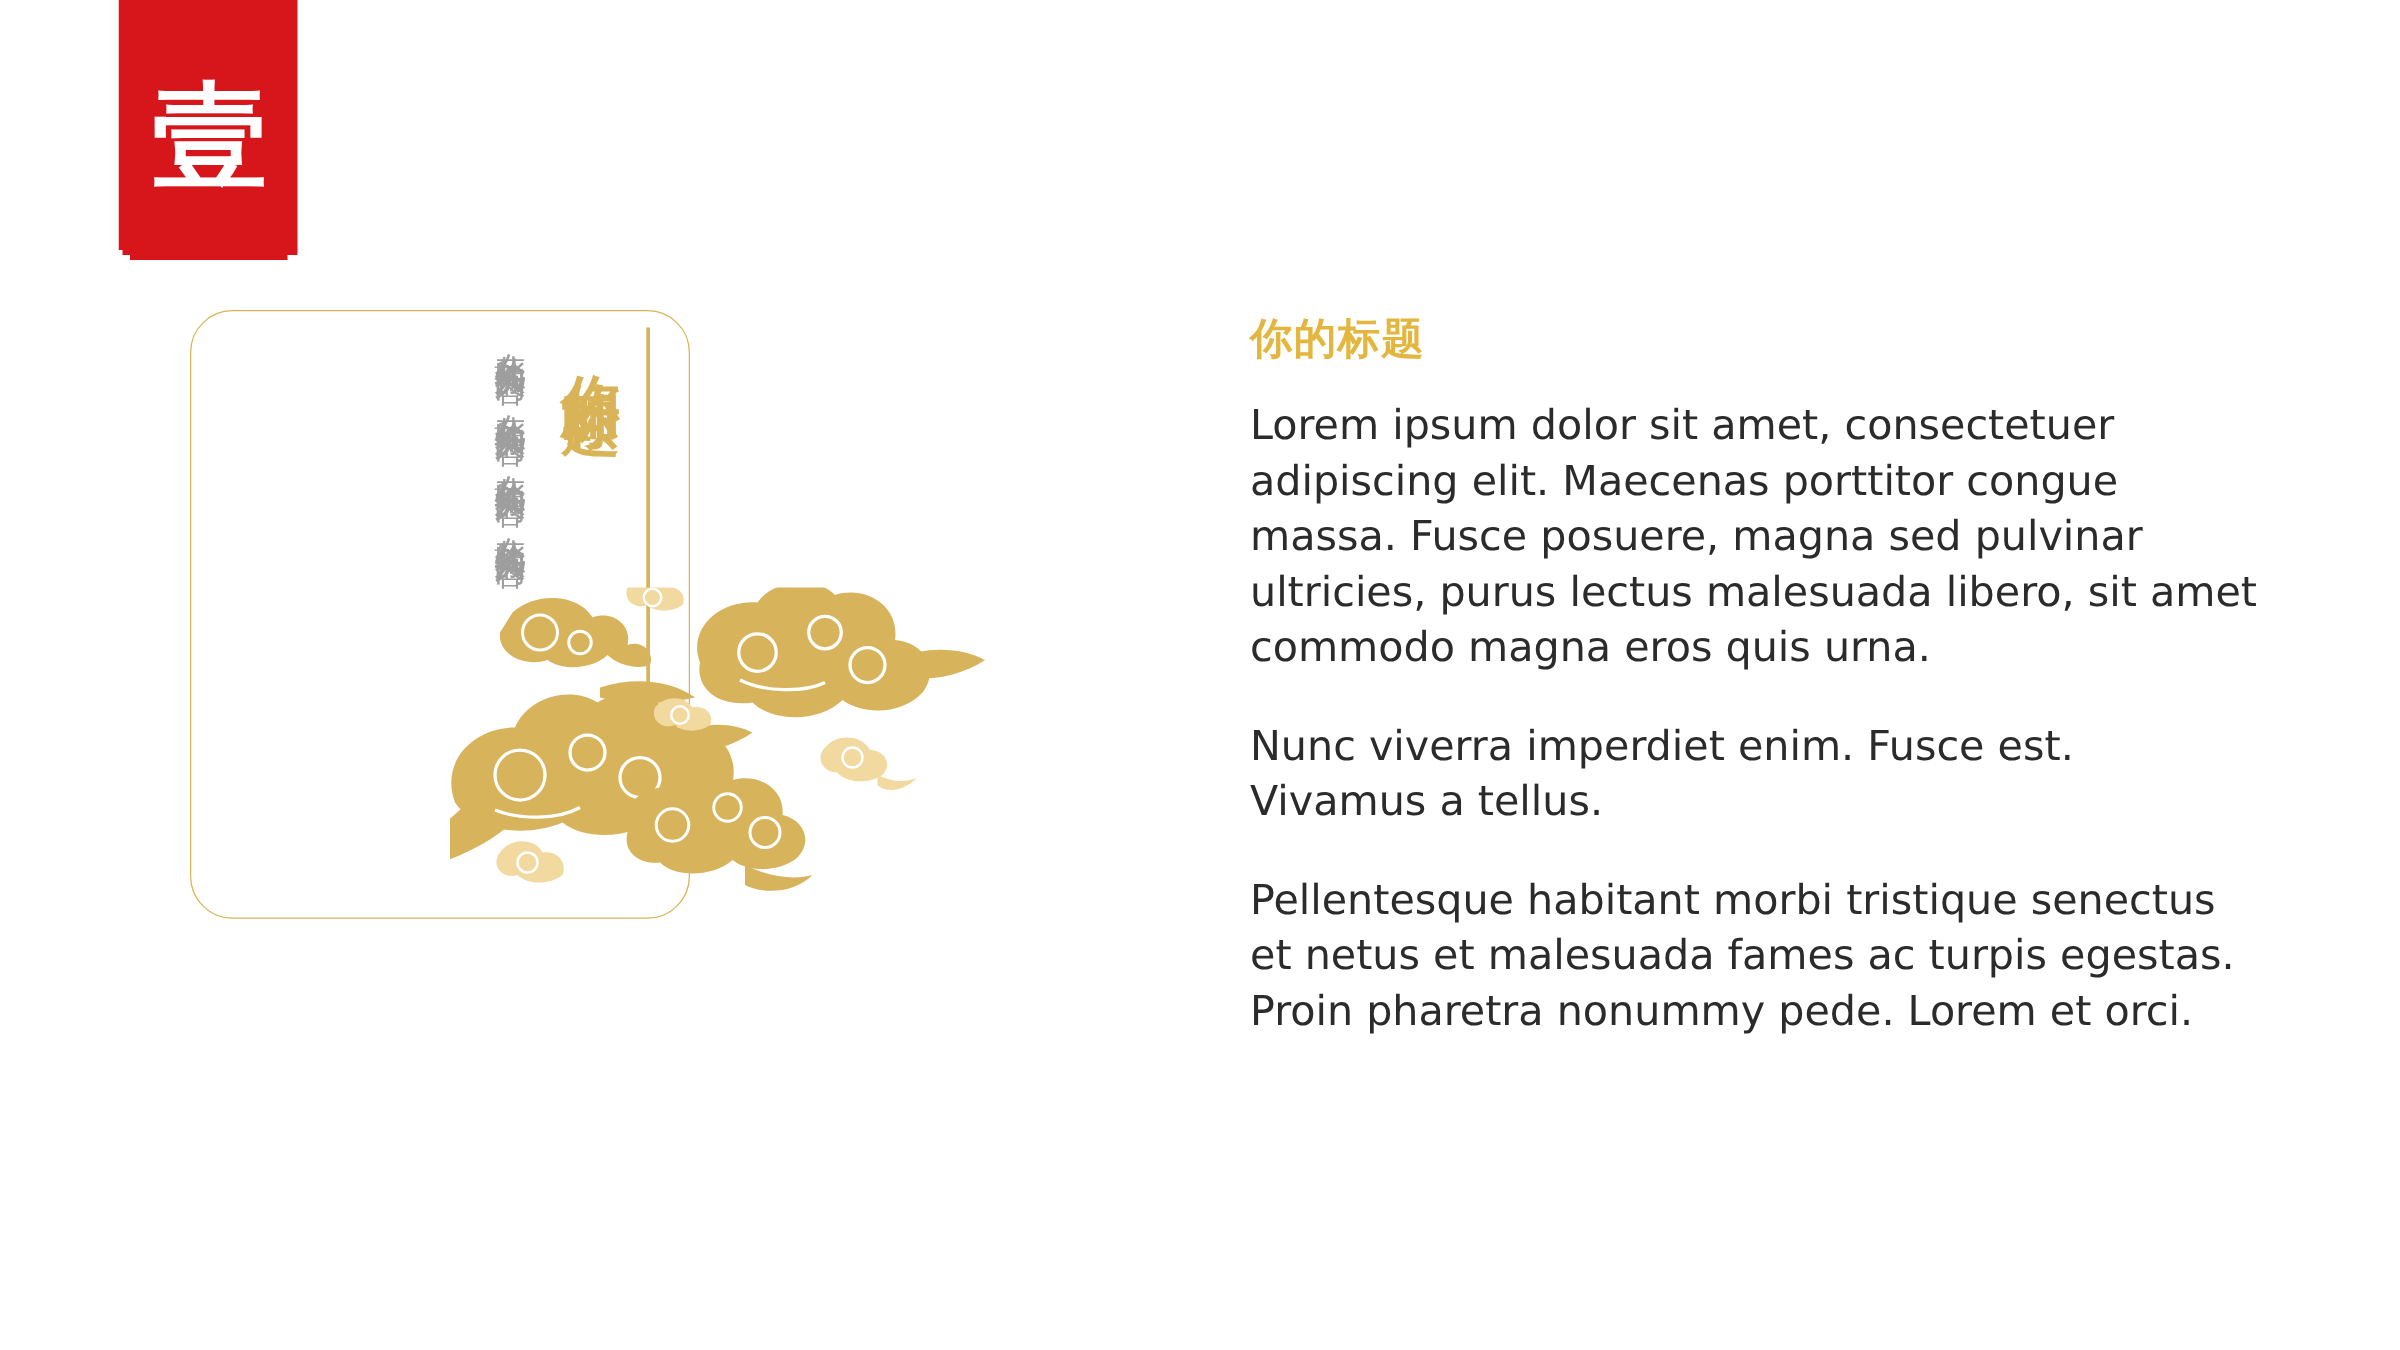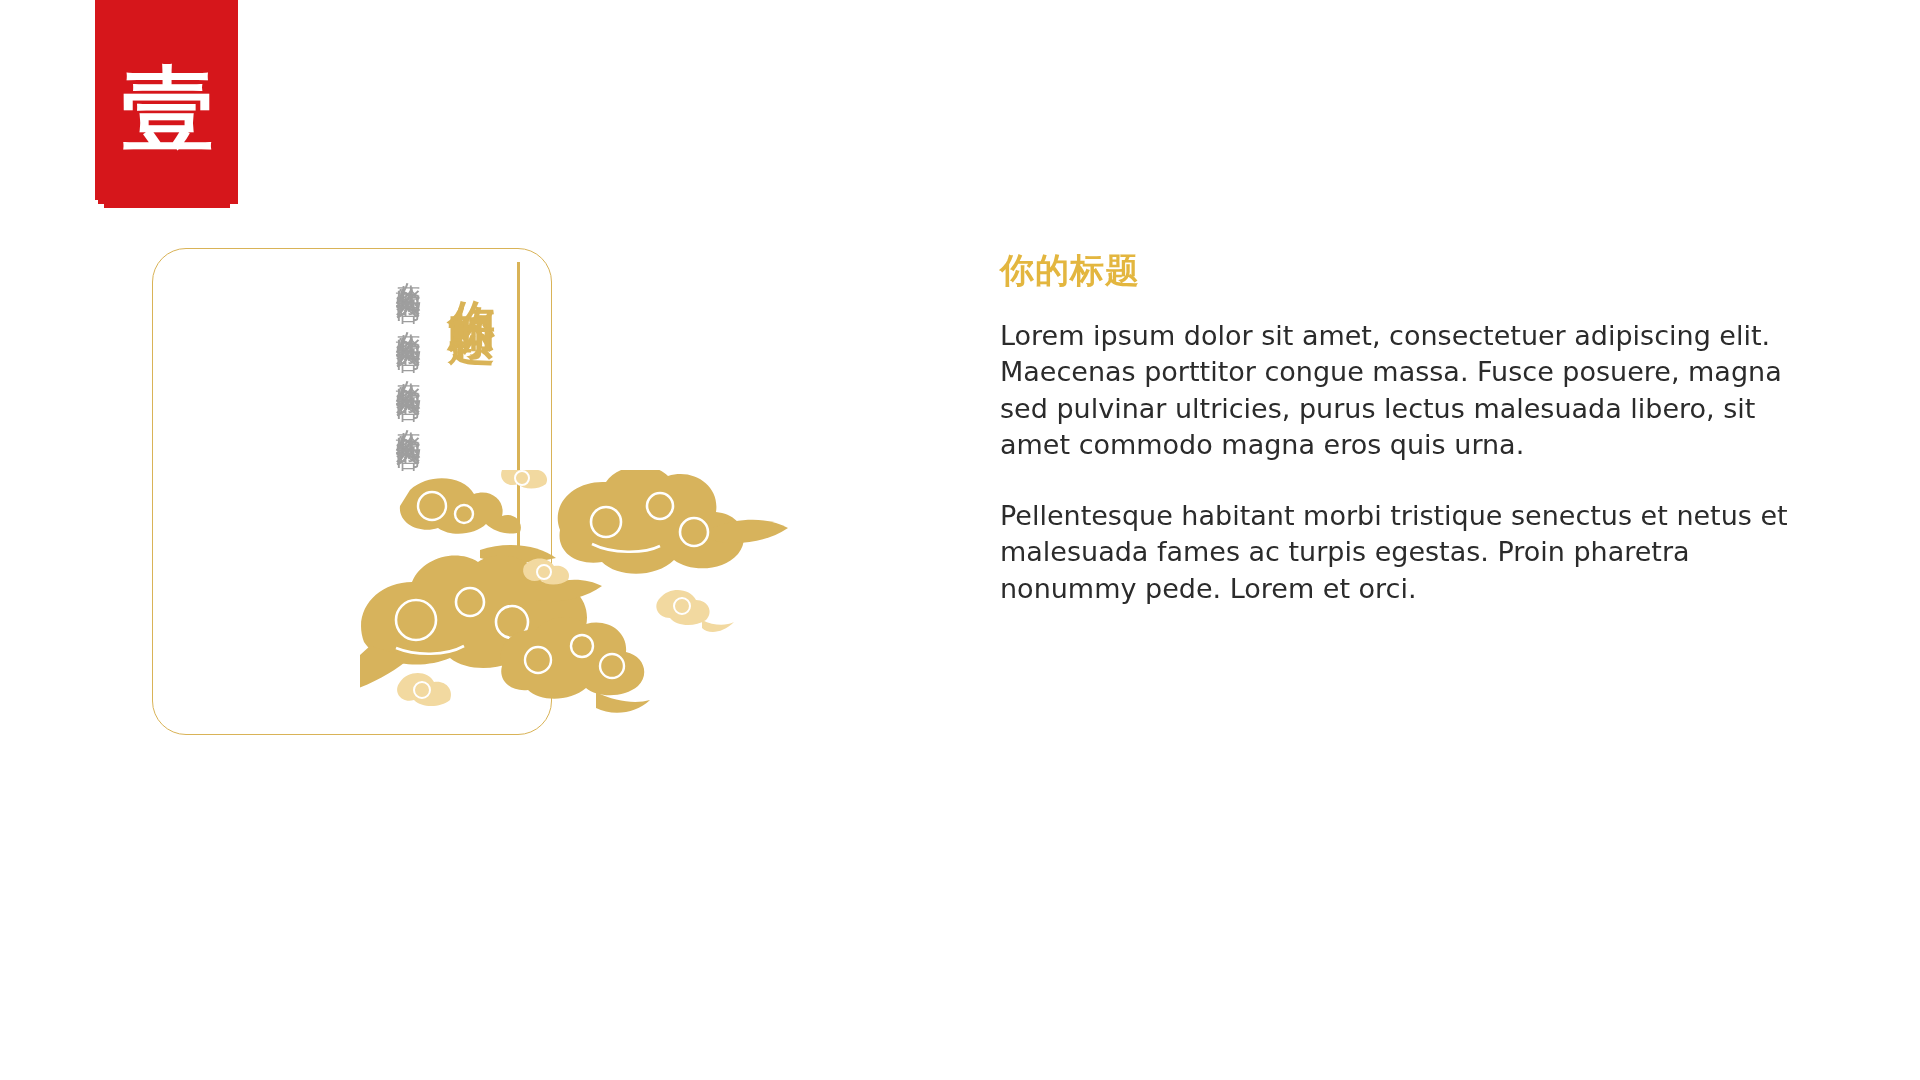--- a/index.html
+++ b/index.html
@@ -134,21 +134,21 @@
     margin: 0 0 24px 0;
     font-family: "DejaVu Serif", serif;
     font-size: 34px;
     font-weight: 700;
     color: #e3b63f;
     letter-spacing: 1px;
   }
   .right p {
     margin: 0 0 34px 0;
     font-family: "DejaVu Sans", sans-serif;
-    font-size: 27px;
+    font-size: 33px;
     line-height: 1.35;
     color: #2b2b2b;
     max-width: 810px;
   }
   .right p:last-child { margin-bottom: 0; }
 </style>
 </head>
 <body>
 
 <div class="seal">
@@ -216,14 +216,15 @@
       <path d="M300 128 C310 116, 330 118, 336 130 C348 130, 354 142, 346 150 C334 158, 316 156, 310 148 C298 148, 292 136, 300 128 Z" fill="#f2d9a0"></path>
       <circle cx="322" cy="136" r="8" fill="none" stroke="#ffffff" stroke-width="2"></circle>
       <path d="M342 150 C354 156, 366 156, 374 152 C362 164, 348 164, 342 158 Z" fill="#f2d9a0"></path>
     </g>
   </svg>
 </div>
 
 <div class="right">
   <h2>你的标题</h2>
   <p>Lorem ipsum dolor sit amet, consectetuer adipiscing elit. Maecenas porttitor congue massa. Fusce posuere, magna sed pulvinar ultricies, purus lectus malesuada libero, sit amet commodo magna eros quis urna.</p>
+  <p>Nunc viverra imperdiet enim. Fusce est. Vivamus a tellus.</p>
   <p>Pellentesque habitant morbi tristique senectus et netus et malesuada fames ac turpis egestas. Proin pharetra nonummy pede. Lorem et orci.</p>
 </div>
 
 </body></html>

